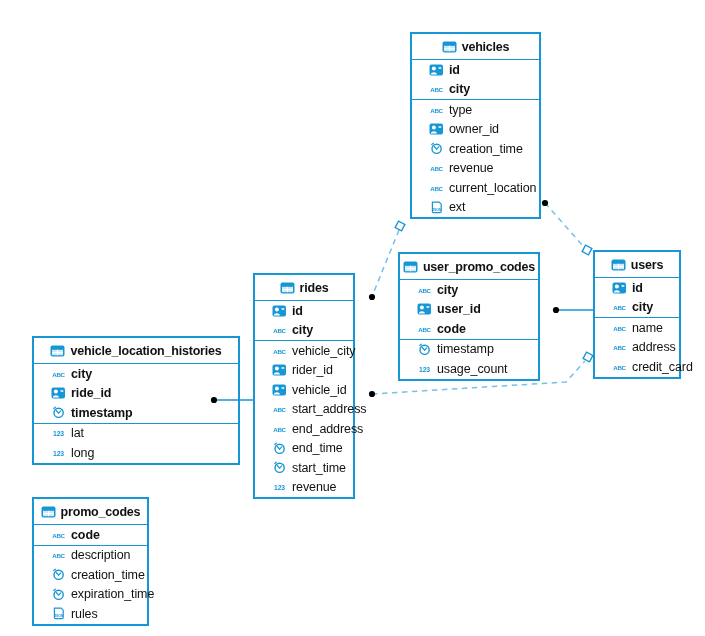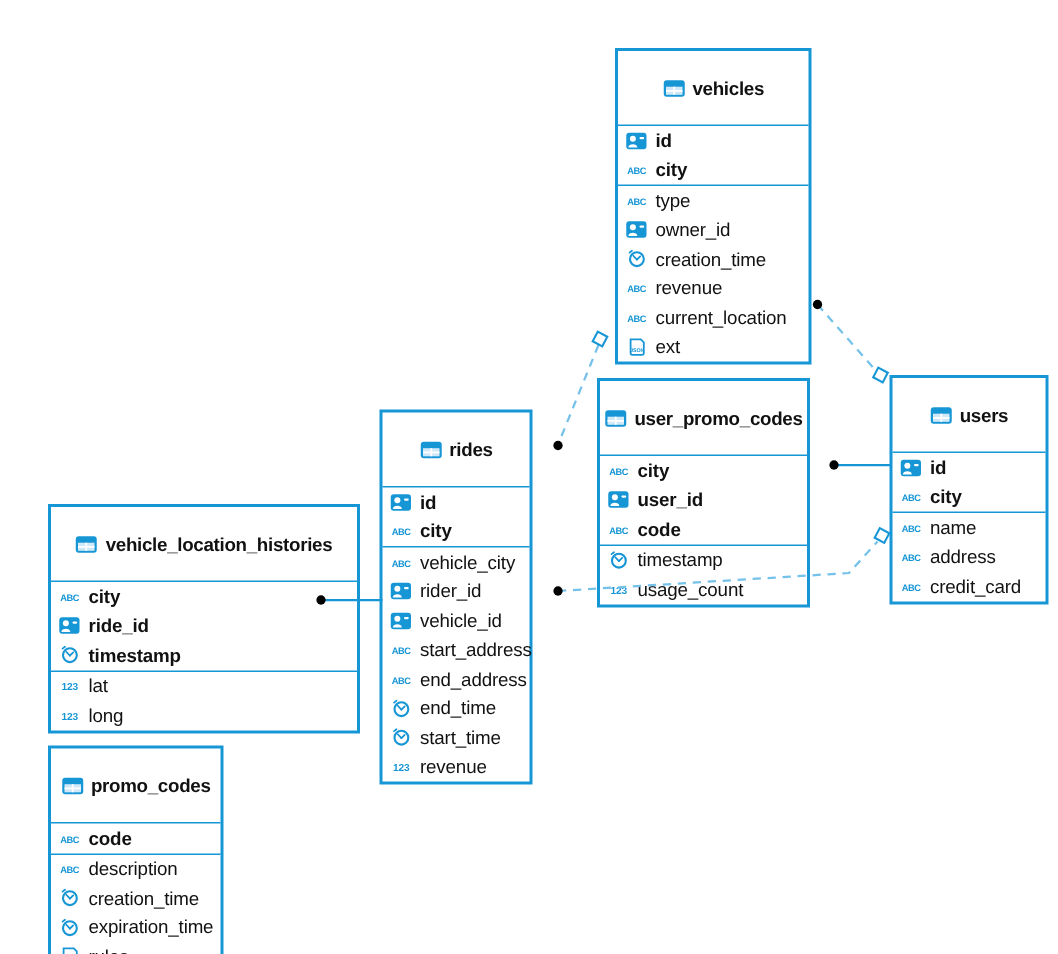--- a/index.html
+++ b/index.html
@@ -10,28 +10,28 @@
     background:#fff;
     border:2px solid var(--accent);
     box-sizing:border-box;
     z-index:1;
   }
   .table-header{
     height:25px;
     display:flex;align-items:center;justify-content:center;gap:5px;
     border-bottom:1.5px solid var(--accent);
     font-size:12.5px;font-weight:600;letter-spacing:-0.2px;
-    padding:12px 4px;white-space:nowrap;
+    padding:0 4px;white-space:nowrap;
   }
   .section{padding:0;}
   .section.fields{border-top:1.5px solid var(--accent);}
   .row{
     height:19.5px;
     display:flex;align-items:center;gap:5px;
-    padding:0 5px;
+    padding:0 17px;
     font-size:12.5px;letter-spacing:-0.1px;white-space:nowrap;
   }
   .row.pk .field-label{font-weight:700;}
   .icon{width:15px;height:13px;display:inline-flex;align-items:center;justify-content:center;flex:0 0 auto;}
   #wires{position:absolute;left:0;top:0;z-index:2;pointer-events:none;}
   .wire-solid{fill:none;stroke:var(--accent);stroke-width:1.5;}
   .wire-dashed{fill:none;stroke:var(--dash);stroke-width:1.5;stroke-dasharray:5.5 4.5;}
 </style>
 </head>
 <body>
@@ -184,21 +184,21 @@
         <div class="row">
           <span class="icon">
             <svg width="15" height="12" viewBox="0 0 15 12">
               <text x="7.5" y="9" text-anchor="middle" font-size="6.8" font-weight="bold" fill="#1796d6" font-family="'Liberation Sans',sans-serif">123</text>
             </svg>
           </span>
           <span class="field-label">usage_count</span>
         </div>
       </div>
     </div>
-    <div class="table-card" style="left: 593px; top: 250px; width: 106px;">
+    <div class="table-card" style="left: 593px; top: 250px; width: 88px;">
       <div class="table-header">
         <span class="icon">
           <svg width="15" height="12" viewBox="0 0 15 12">
             <rect x="0.5" y="0.5" width="14" height="11" rx="2" fill="#1796d6"></rect>
             <rect x="2" y="4.8" width="11" height="5.4" fill="#cfe9f8"></rect>
             <line x1="7.5" y1="4.8" x2="7.5" y2="10.2" stroke="#fff" stroke-width="1.2"></line>
             <line x1="2" y1="7.6" x2="13" y2="7.6" stroke="#fff" stroke-width="1.2"></line>
           </svg>
         </span>
         <span>users</span>

